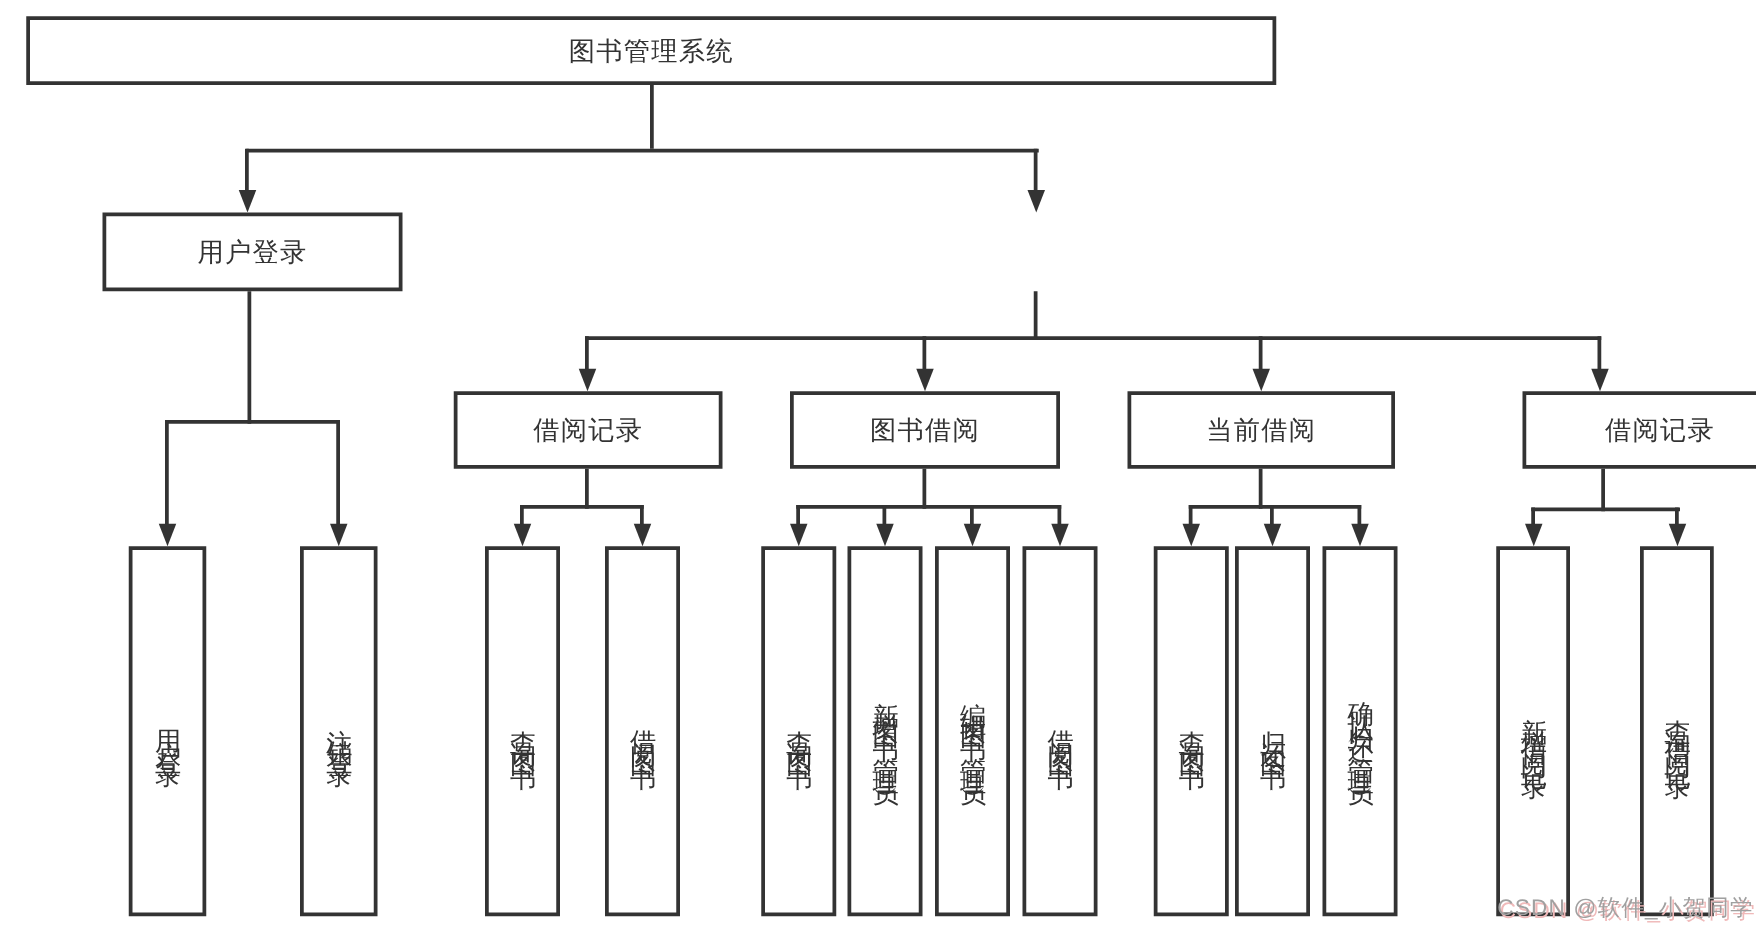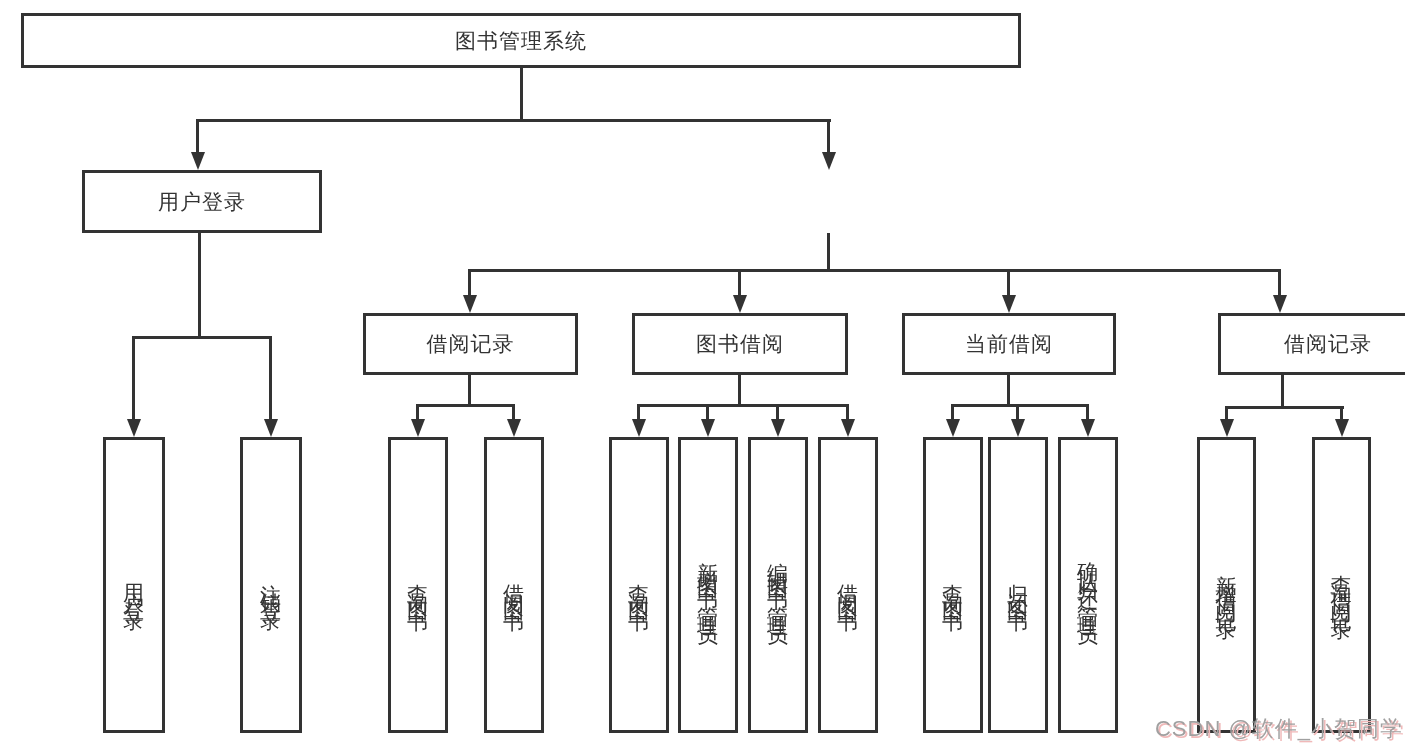--- a/index.html
+++ b/index.html
@@ -27,21 +27,21 @@
   }
   .vline { position:absolute; width:3px; background:var(--connector); }
   .hline { position:absolute; height:3px; background:var(--connector); }
   .arrow {
     position:absolute; width:0; height:0;
     border-left:7px solid transparent; border-right:7px solid transparent;
     border-top:18px solid var(--connector);
   }
   .watermark {
     position:absolute; top:714px; right:2px; z-index:5;
-    font-size:22px; letter-spacing:1px;
+    font-size:18px; letter-spacing:1px;
     color:var(--watermark-text);
     text-shadow:2px 2px 0 var(--watermark-shadow);
     white-space:nowrap;
   }
 </style>
 </head>
 <body>
 
 <div class="canvas">
 

